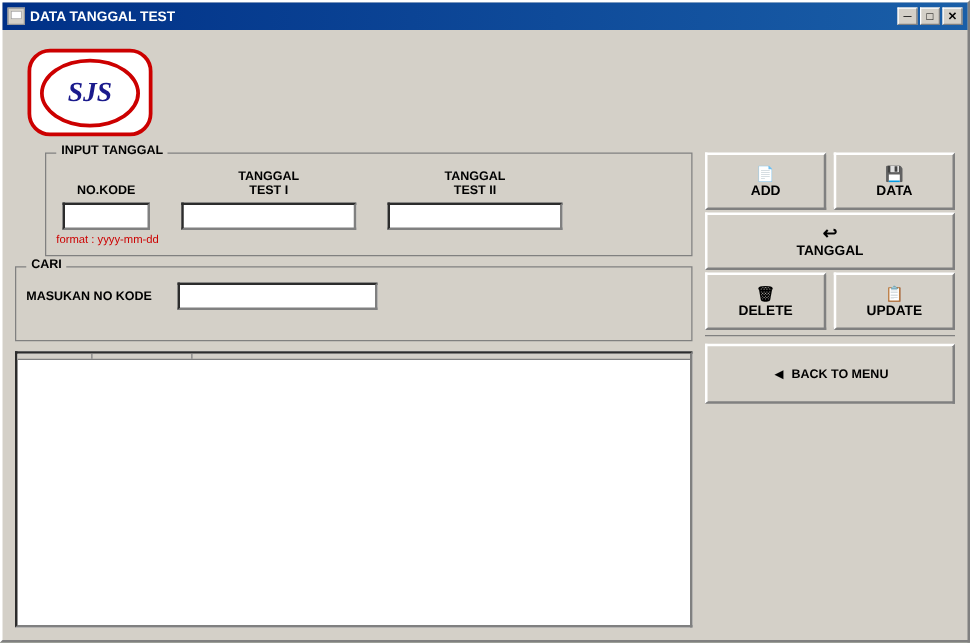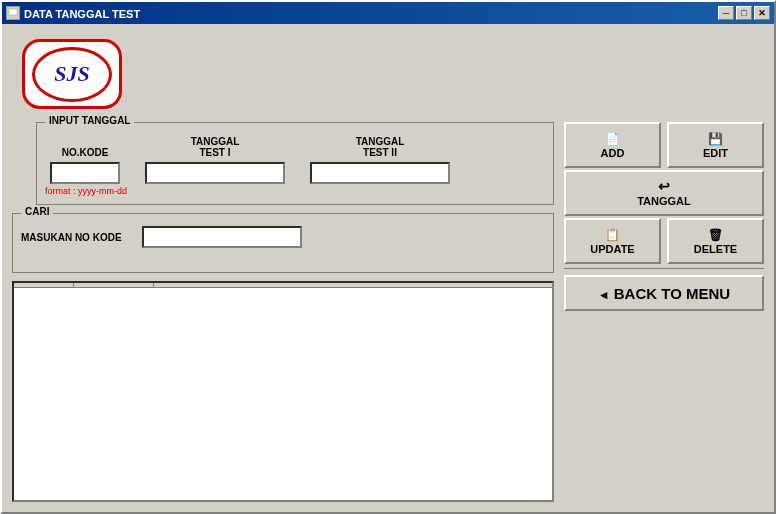--- a/index.html
+++ b/index.html
@@ -319,31 +319,31 @@
     }
 
     .bottom-buttons {
       display: flex;
       gap: 6px;
       margin-top: 2px;
     }
 
     .bottom-btn {
       flex: 1;
-      height: 36px;
+      height: 48px;
       background: #d4d0c8;
       border: 2px solid #808080;
       border-top: 2px solid #ffffff;
       border-left: 2px solid #ffffff;
       cursor: pointer;
       display: flex;
       align-items: center;
       justify-content: center;
       gap: 4px;
-      font-size: 15px;
+      font-size: 10px;
       font-weight: bold;
       color: #000;
     }
 
     .separator-line {
       border: none;
       border-top: 1px solid #808080;
       margin: 2px 0;
     }
 
@@ -430,39 +430,39 @@
 
       <div class="right-panel">
 
         <div class="button-row">
           <button class="action-btn">
             <span class="btn-icon btn-add-icon"></span>
             <span>ADD</span>
           </button>
           <button class="action-btn">
             <span class="btn-icon btn-save-icon"></span>
-            <span>EDIT</span>
+            <span>DATA</span>
           </button>
         </div>
 
         <div class="button-row">
           <button class="action-btn">
             <span class="btn-icon btn-cancel-icon"></span>
             <span>TANGGAL</span>
           </button>
         </div>
 
         <div class="button-row">
           <button class="action-btn">
+            <span class="btn-icon btn-delete-icon"></span>
+            <span>DELETE</span>
+          </button>
+          <button class="action-btn">
             <span class="btn-icon btn-update-icon"></span>
             <span>UPDATE</span>
-          </button>
-          <button class="action-btn">
-            <span class="btn-icon btn-delete-icon"></span>
-            <span>DELETE</span>
           </button>
         </div>
 
         <hr class="separator-line">
 
         <div class="bottom-buttons">
           <button class="bottom-btn">
             <span class="btn-back-icon"></span>
             <span>BACK TO MENU</span>
           </button>

